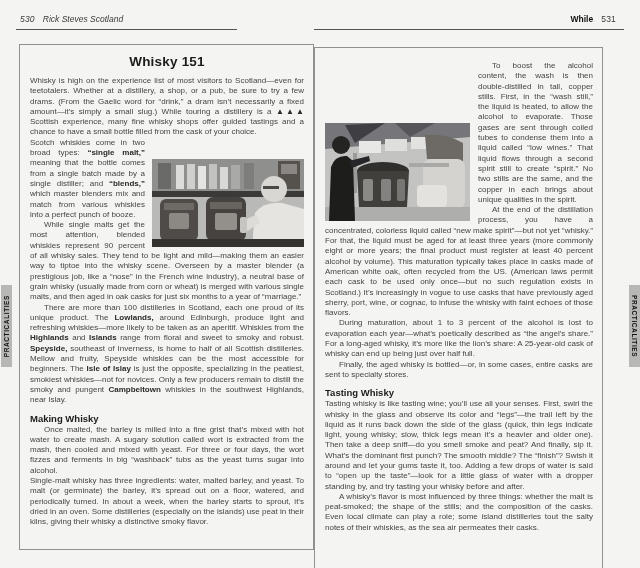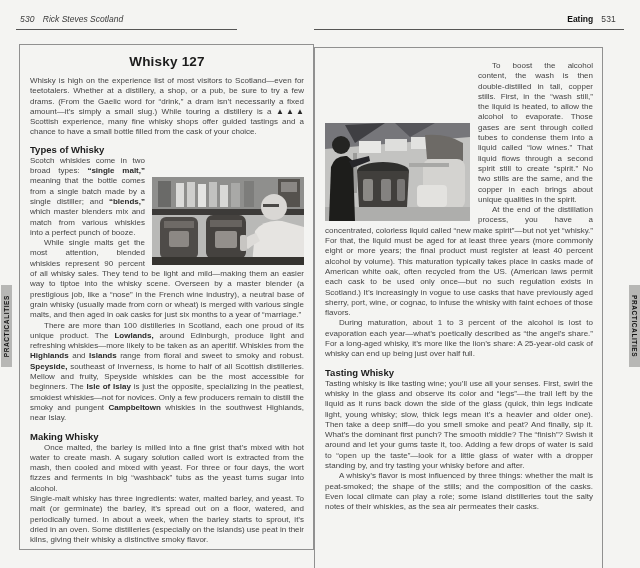--- a/index.html
+++ b/index.html
@@ -50,37 +50,36 @@
 </style>
 </head>
 <body>
 
 <div class="runhead runhead-left">
   <span class="pgnum">530</span><span class="sep"></span><span>Rick Steves Scotland</span>
 </div>
 <div class="rule rule-left"></div>
 
 <div class="runhead runhead-right">
-  <span class="bold">Eating</span><span class="sep"></span><span class="pgnum">531</span>
+  <span class="bold">While</span><span class="sep"></span><span class="pgnum">531</span>
 </div>
 <div class="rule rule-right"></div>
 
 <div class="tab tab-left">
   <span>PRACTICALITIES</span>
 </div>
 <div class="tab tab-right">
   <span>PRACTICALITIES</span>
 </div>
 
 <div class="box box-left">
-  <div class="article-title">Whisky 127</div>
+  <div class="article-title">Whisky 151</div>
 
   <p class="para"><span>Whisky is high on the experience list of most visitors to Scotland—even for teetotalers. Whether at a distillery, a shop, or a pub, be sure to try a few drams. (From the Gaelic word for “drink,” a dram isn’t necessarily a fixed amount—it’s simply a small slug.) While touring a distillery is a </span><b>▲▲▲</b><span> Scottish experience, many fine whisky shops offer guided tastings and a chance to have a small bottle filled from the cask of your choice.</span></p>
 
-  <div class="shead shead-first">Types of Whisky</div>
 
   <span class="photo photo-shop">
     <svg width="152" height="88" viewBox="0 0 152 88" xmlns="http://www.w3.org/2000/svg">
       <rect width="152" height="88" fill="#b9b9b7"></rect>
 
       <rect x="0" y="0" width="152" height="34" fill="#8f8f8d"></rect>
       <rect x="6" y="4" width="13" height="26" fill="#6a6a68"></rect>
       <rect x="24" y="6" width="8" height="24" fill="#dcdcda"></rect>
       <rect x="35" y="5" width="8" height="25" fill="#cfcfcd"></rect>
       <rect x="46" y="7" width="8" height="23" fill="#e4e4e2"></rect>
@@ -151,17 +150,18 @@
 
       <circle cx="16" cy="22" r="9" fill="#242422"></circle>
       <path d="M4 98 L6 44 Q10 32 22 33 L28 38 L30 98 Z" fill="#1d1d1b"></path>
       <path d="M24 38 L44 33 L45 38 L27 45 Z" fill="#26262a"></path>
     </svg>
   </span>
 
   <p class="para indent">To boost the alcohol content, the wash is then double-distilled in tall, copper stills. First, in the “wash still,” the liquid is heated, to allow the alcohol to evaporate. Those gases are sent through coiled tubes to condense them into a liquid called “low wines.” That liquid flows through a second spirit still to create “spirit.” No two stills are the same, and the copper in each brings about unique qualities in the spirit.</p>
   <p class="para indent">At the end of the distillation process, you have a concentrated, colorless liquid called “new make spirit”—but not yet “whisky.” For that, the liquid must be aged for at least three years (more commonly eight or more years; the final product must register at least 40 percent alcohol by volume). This maturation typically takes place in casks made of American white oak, often recycled from the US. (American laws permit each cask to be used only once—but no such regulation exists in Scotland.) It’s increasingly in vogue to use casks that have previously aged sherry, port, wine, or cognac, to infuse the whisky with faint echoes of those flavors.</p>
   <p class="para indent">During maturation, about 1 to 3 percent of the alcohol is lost to evaporation each year—what’s poetically described as “the angel’s share.” For a long-aged whisky, it’s more like the lion’s share: A 25-year-old cask of whisky can end up being just over half full.</p>
+  <p class="para indent">Finally, the aged whisky is bottled—or, in some cases, entire casks are sent to specialty stores.</p>
 
   <div class="shead">Tasting Whisky</div>
   <p class="para">Tasting whisky is like tasting wine; you’ll use all your senses. First, swirl the whisky in the glass and observe its color and “legs”—the trail left by the liquid as it runs back down the side of the glass (quick, thin legs indicate light, young whisky; slow, thick legs mean it’s a heavier and older one). Then take a deep sniff—do you smell smoke and peat? And finally, sip it. What’s the dominant first punch? The smooth middle? The “finish”? Swish it around and let your gums taste it, too. Adding a few drops of water is said to “open up the taste”—look for a little glass of water with a dropper standing by, and try tasting your whisky before and after.</p>
   <p class="para indent">A whisky’s flavor is most influenced by three things: whether the malt is peat-smoked; the shape of the stills; and the composition of the casks. Even local climate can play a role; some island distilleries tout the salty notes of their whiskies, as the sea air permeates their casks.</p>
 </div>
 
 </body></html>

